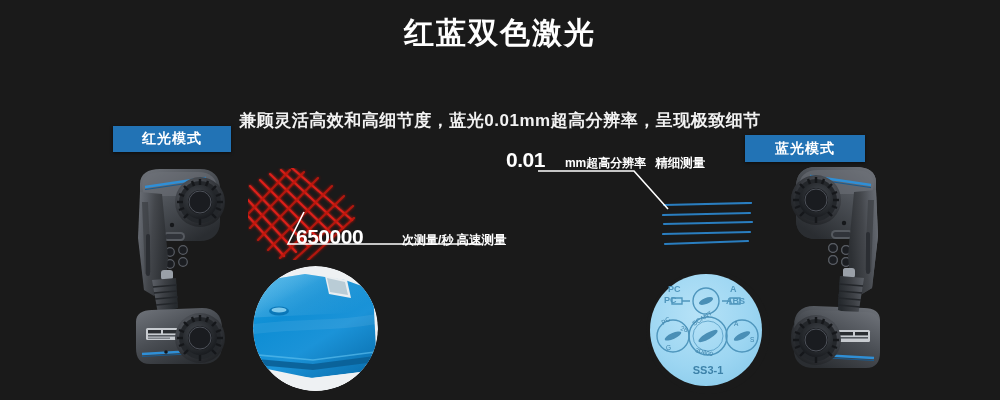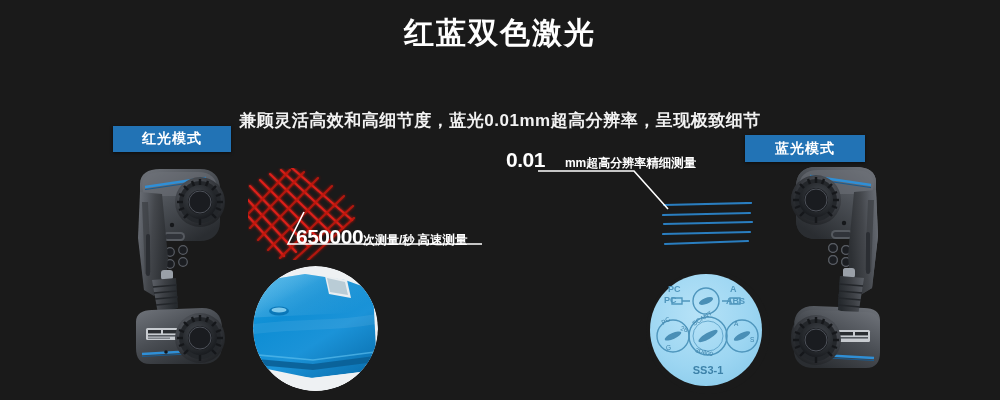--- a/index.html
+++ b/index.html
@@ -58,30 +58,30 @@
   #blue-laser{ position:absolute; left:662px; top:202px; width:92px; height:44px; }
 
   
   .callout{ position:absolute; }
   #callout-red{ left:296px; top:225px; }
   #callout-red .ctext{
     color:#ffffff; white-space:nowrap;
     font-weight:bold;
   }
   #callout-red .num{ font-size:21px; letter-spacing:-0.5px;text-align:center; }
-  #callout-red .unit{ font-size:12px; }
+  #callout-red .unit{ font-size:12px;padding-left:39px; }
   #callout-red .tail{ font-size:12.5px; margin-left:3px; }
 
   #callout-blue{ left:506px; top:148px; }
   #callout-blue .ctext{
     color:#ffffff; white-space:nowrap; font-weight:bold;
   }
   #callout-blue .num{ font-size:21px; letter-spacing:-0.5px;text-align:right; }
   #callout-blue .unit{ font-size:12px;padding-left:20px; }
-  #callout-blue .tail{ font-size:12.5px; margin-left:0; }
+  #callout-blue .tail{ font-size:12.5px; margin-left:9px; }
 
   .leader{ position:absolute; overflow:visible; }
   #leader-red  { left:282px; top:212px; width:220px; height:48px; }
   #leader-blue { left:538px; top:168px; width:136px; height:44px; }
 
   
   .photo-circle{
     position:absolute; border-radius:50%; overflow:hidden;
   }
   #photo-door{ left:253px; top:266px; width:125px; height:125px; }

